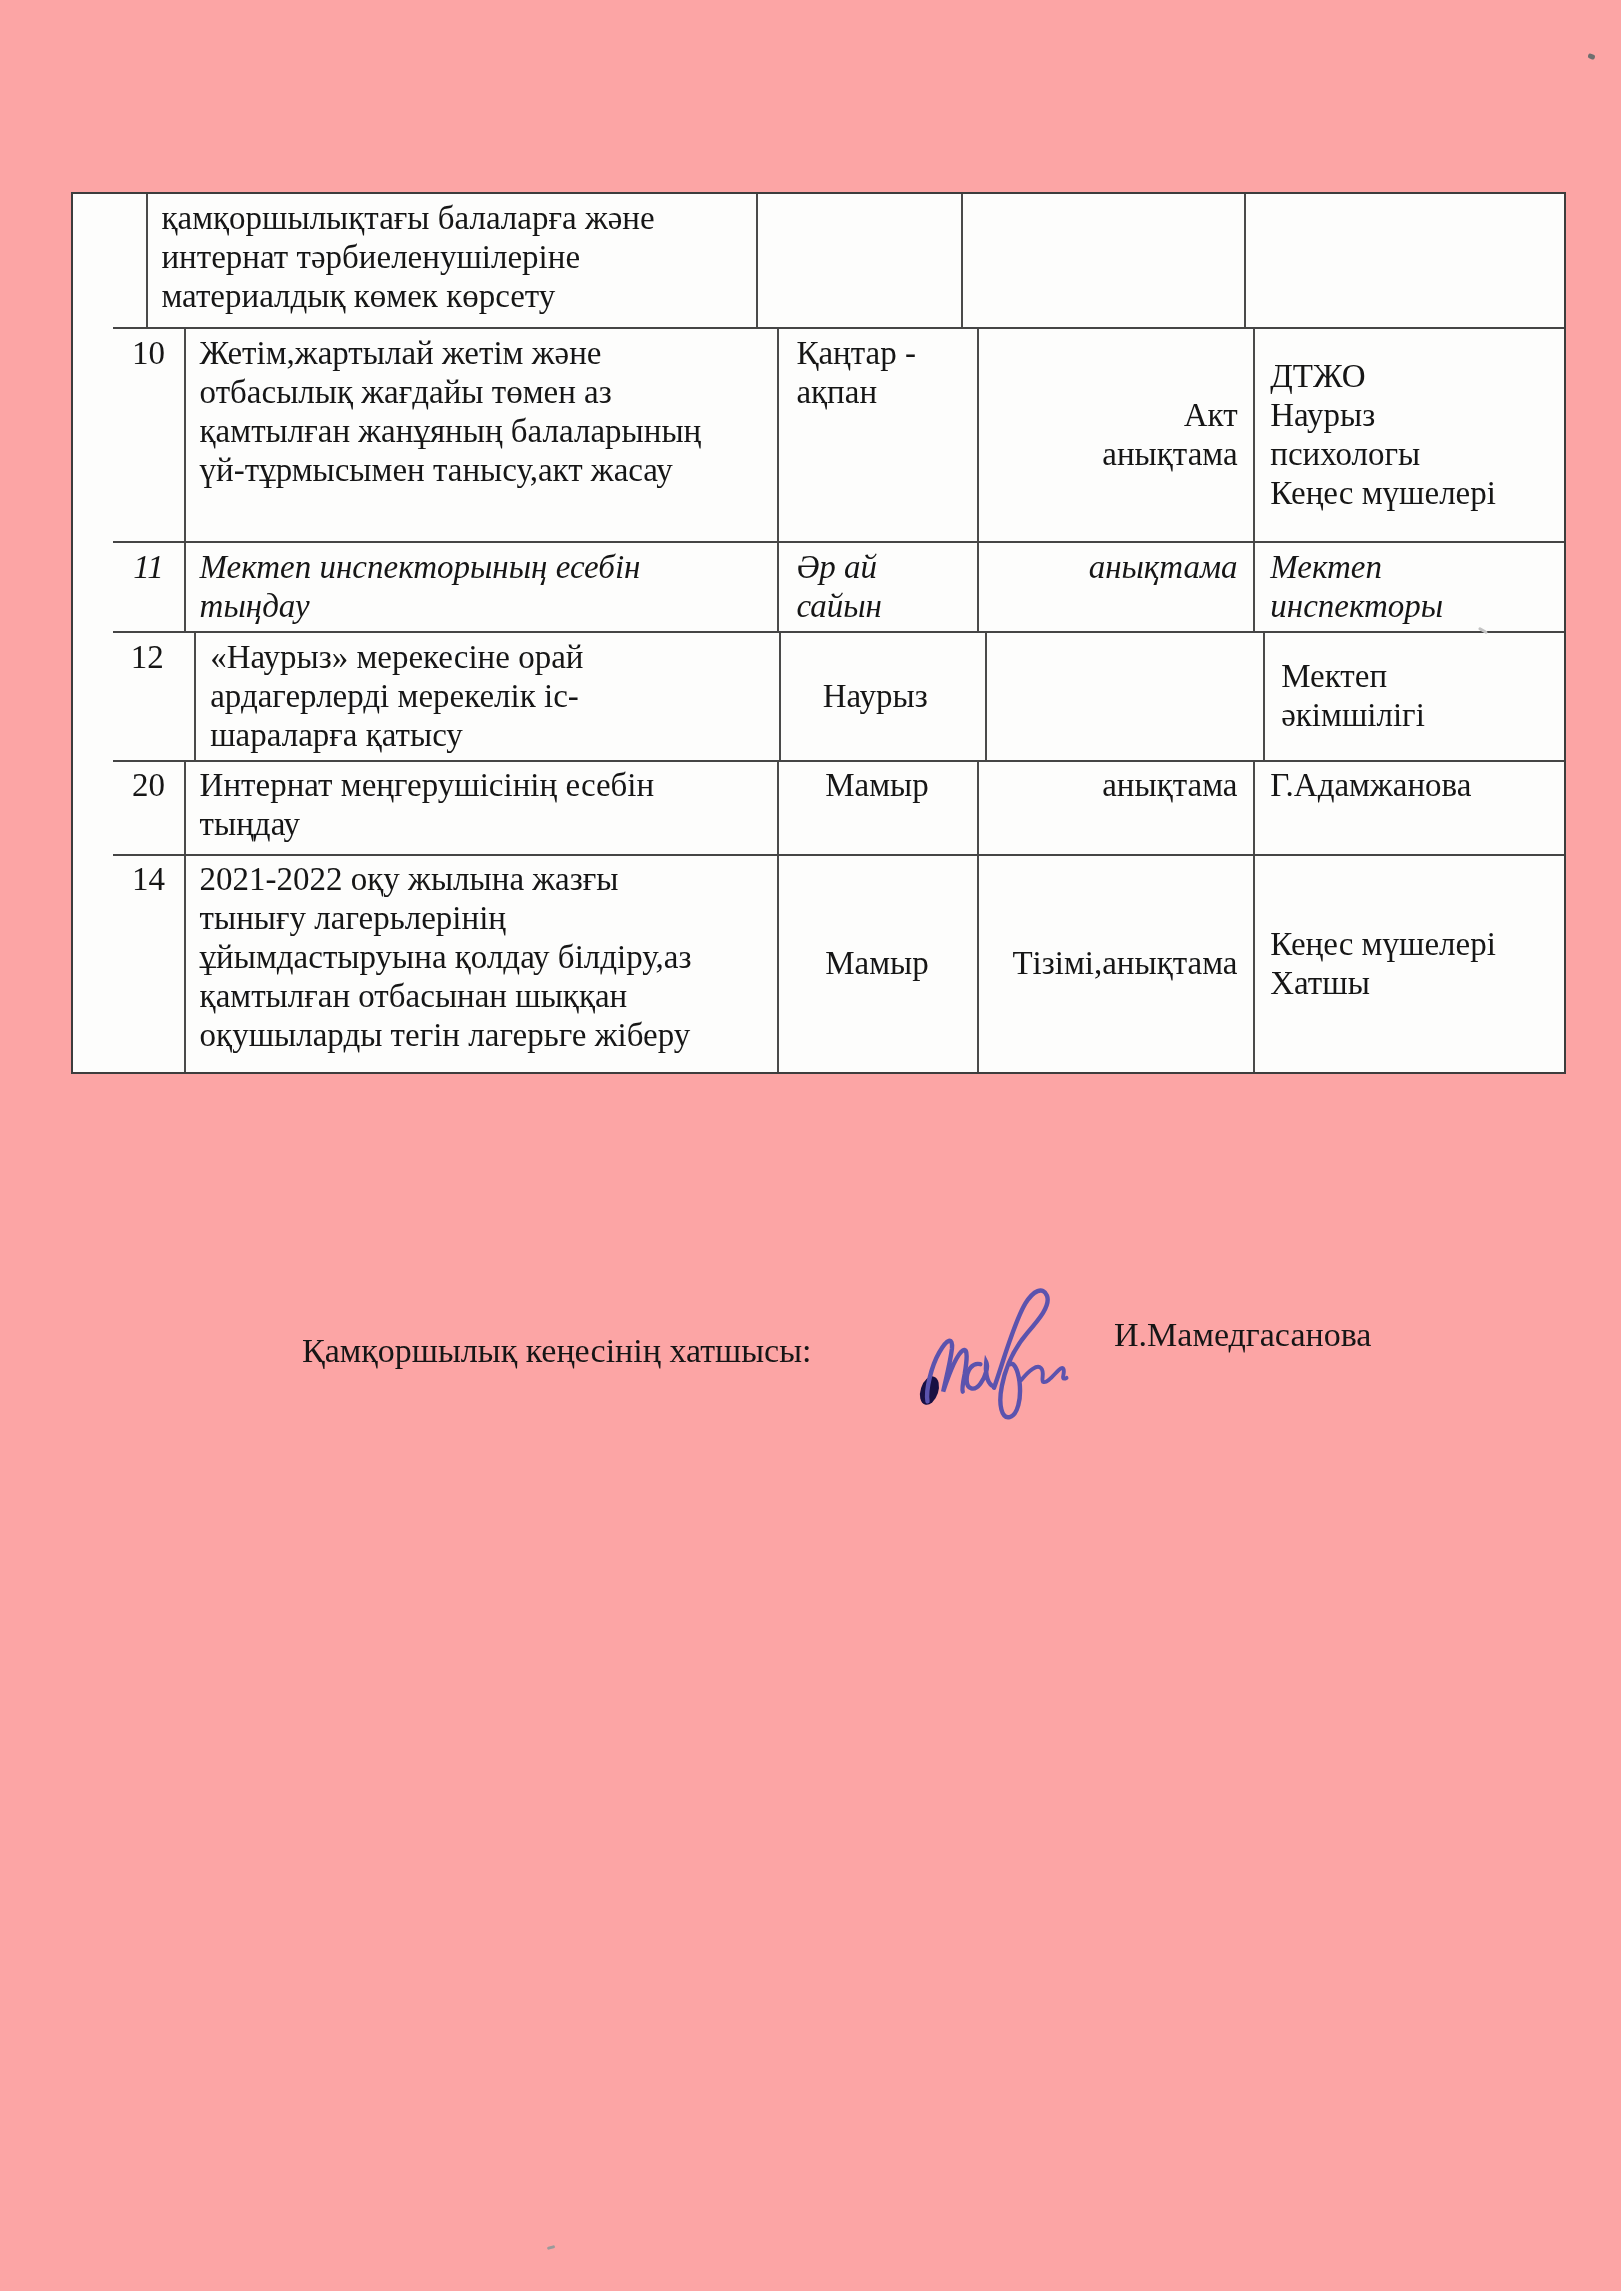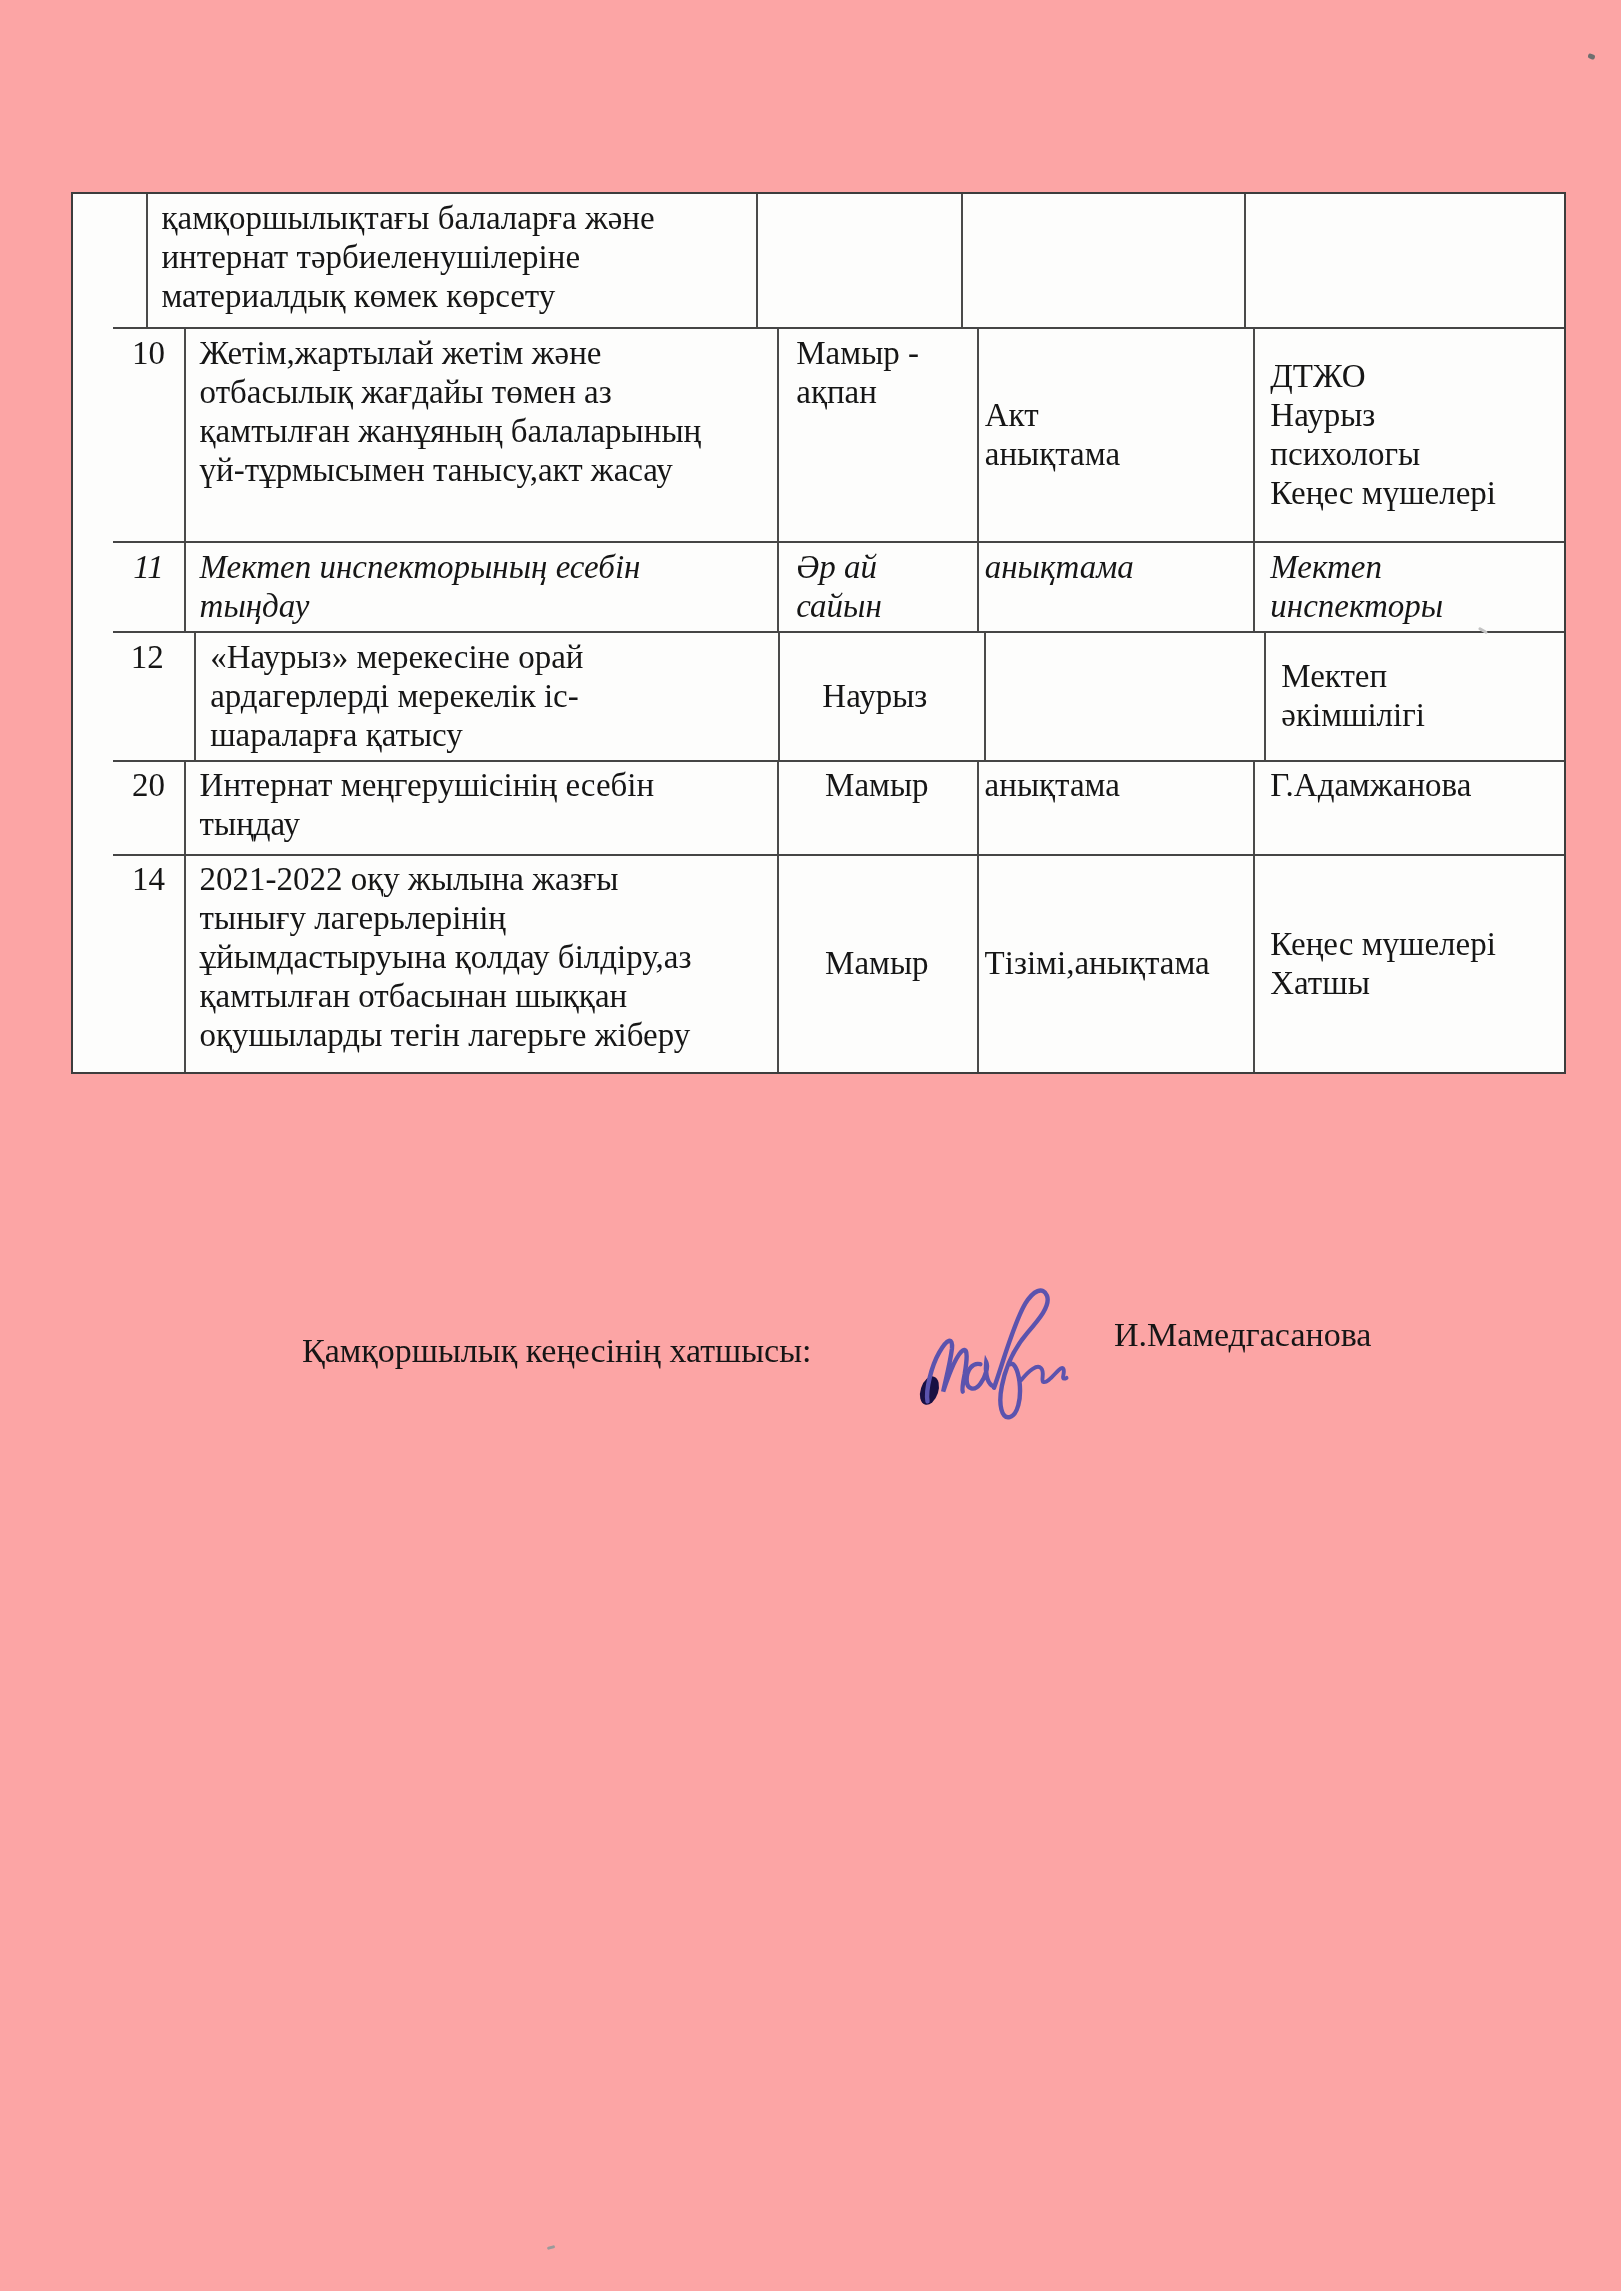--- a/index.html
+++ b/index.html
@@ -25,21 +25,21 @@
     display:flex;flex-direction:column;justify-content:flex-start;
     font-size:33px;line-height:39px;
     white-space:pre-line;
     padding:4.9px 7.8px 4.9px 13.7px;
     overflow:hidden;
   }
   .cell + .cell{border-left:2px solid #4a4a4a;}
   .c1{width:73px;text-align:center;padding-left:3.9px;padding-right:3.9px;}
   .c2{width:612px;}
   .c3{width:206px;padding-left:17.6px;}
-  .c4{width:284px;text-align:left;padding-left:5.9px;padding-right:24px;}
+  .c4{width:284px;text-align:right;padding-left:5.9px;padding-right:15px;}
   .c5{width:321px;padding-left:15.7px;}
   
   div.trow:nth-of-type(1){min-height:133px;}
   div.trow:nth-of-type(2){min-height:214px;}
   div.trow:nth-of-type(3){min-height:88px;font-style:italic;}
   div.trow:nth-of-type(4){min-height:125px;gap:13px;}
   div.trow:nth-of-type(5){min-height:94px;}
   div.trow:nth-of-type(6){min-height:218px;}
   
   div.trow:nth-of-type(2) .c4,
@@ -86,21 +86,21 @@
         <div class="cell c4"></div>
         <div class="cell c5"></div>
       </div>
 
       <div class="trow">
         <div class="cell c1">10</div>
         <div class="cell c2">Жетім,жартылай жетім және
 отбасылық жағдайы төмен аз
 қамтылған жанұяның балаларының
 үй-тұрмысымен танысу,акт жасау</div>
-        <div class="cell c3">Мамыр -
+        <div class="cell c3">Қаңтар -
 ақпан</div>
         <div class="cell c4">Акт
 анықтама</div>
         <div class="cell c5">ДТЖО
 Наурыз
 психологы
 Кеңес мүшелері</div>
       </div>
 
       <div class="trow">

